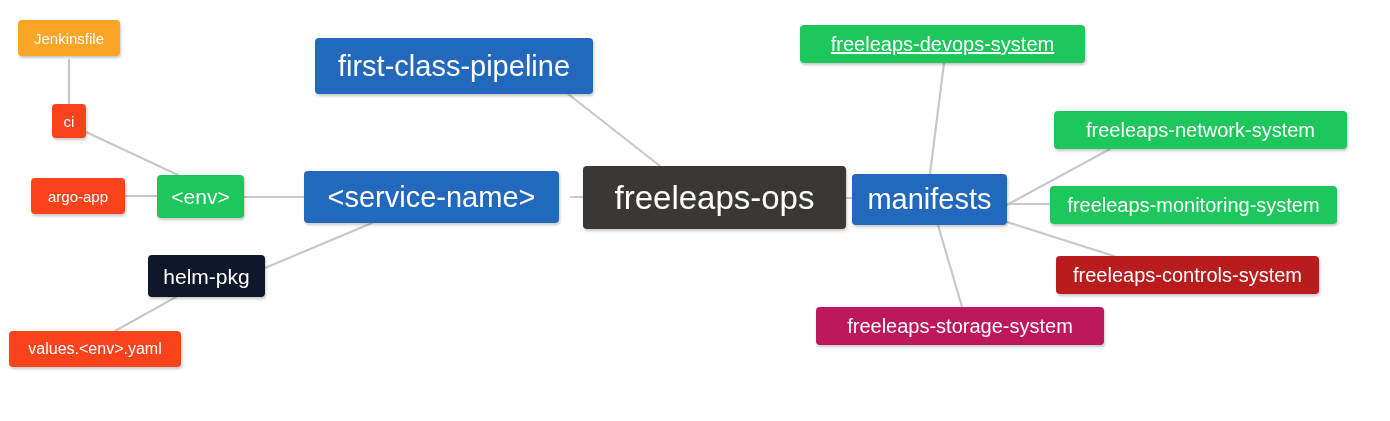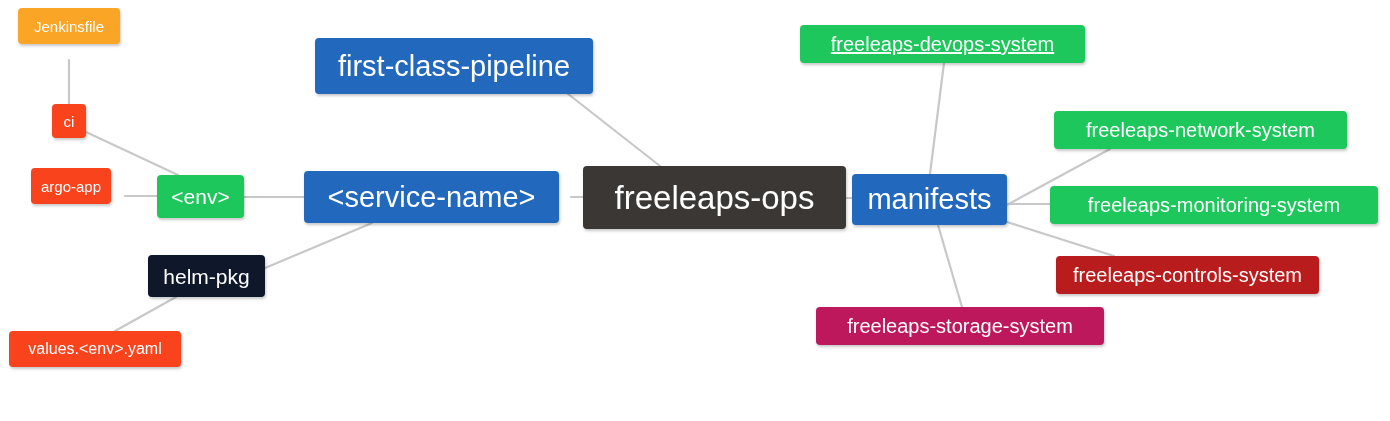--- a/index.html
+++ b/index.html
@@ -58,27 +58,27 @@
       <line x1="563" y1="90" x2="660" y2="166" stroke="#c8c8c8" stroke-width="2.2" stroke-linecap="round"></line>
       <line x1="571" y1="197" x2="583" y2="197" stroke="#c8c8c8" stroke-width="2.2" stroke-linecap="round"></line>
       <line x1="846" y1="198" x2="852" y2="198" stroke="#c8c8c8" stroke-width="2.2" stroke-linecap="round"></line>
       <line x1="930" y1="174" x2="944" y2="63" stroke="#c8c8c8" stroke-width="2.2" stroke-linecap="round"></line>
       <line x1="1007" y1="205" x2="1110" y2="149" stroke="#c8c8c8" stroke-width="2.2" stroke-linecap="round"></line>
       <line x1="1007" y1="204" x2="1050" y2="204" stroke="#c8c8c8" stroke-width="2.2" stroke-linecap="round"></line>
       <line x1="1007" y1="222" x2="1114" y2="256" stroke="#c8c8c8" stroke-width="2.2" stroke-linecap="round"></line>
       <line x1="938" y1="225" x2="962" y2="307" stroke="#c8c8c8" stroke-width="2.2" stroke-linecap="round"></line>
     </svg>
   <div id="node-layer">
-      <div class="node" style="left: 18px; top: 8px; width: 102px; height: 36px; background: rgb(251, 165, 38); font-size: 15px;">
+      <div class="node" style="left: 18px; top: 20px; width: 102px; height: 36px; background: rgb(251, 165, 38); font-size: 15px;">
         <span class="node-label">Jenkinsfile</span>
       </div>
       <div class="node" style="left: 52px; top: 104px; width: 34px; height: 34px; background: rgb(249, 67, 28); font-size: 15px;">
         <span class="node-label">ci</span>
       </div>
-      <div class="node" style="left: 31px; top: 168px; width: 80px; height: 36px; background: rgb(249, 67, 28); font-size: 15px;">
+      <div class="node" style="left: 31px; top: 178px; width: 94px; height: 36px; background: rgb(249, 67, 28); font-size: 15px;">
         <span class="node-label">argo-app</span>
       </div>
       <div class="node" style="left: 157px; top: 175px; width: 87px; height: 43px; background: rgb(30, 199, 92); font-size: 21px;">
         <span class="node-label">&lt;env&gt;</span>
       </div>
       <div class="node" style="left: 148px; top: 255px; width: 117px; height: 42px; background: #0f172a; font-size: 21px;">
         <span class="node-label">helm-pkg</span>
       </div>
       <div class="node" style="left: 9px; top: 331px; width: 172px; height: 36px; background: rgb(249, 67, 28); font-size: 16px;">
         <span class="node-label">values.&lt;env&gt;.yaml</span>
@@ -94,21 +94,21 @@
       </div>
       <div class="node" style="left: 852px; top: 174px; width: 155px; height: 51px; background: rgb(34, 104, 189); font-size: 29px;">
         <span class="node-label">manifests</span>
       </div>
       <div class="node" style="left: 800px; top: 25px; width: 285px; height: 38px; background: rgb(30, 199, 92); font-size: 20px; text-decoration: underline;">
         <span class="node-label">freeleaps-devops-system</span>
       </div>
       <div class="node" style="left: 1054px; top: 111px; width: 293px; height: 38px; background: rgb(30, 199, 92); font-size: 20px;">
         <span class="node-label">freeleaps-network-system</span>
       </div>
-      <div class="node" style="left: 1050px; top: 186px; width: 328px; height: 38px; background: rgb(30, 199, 92); font-size: 20px;">
+      <div class="node" style="left: 1050px; top: 186px; width: 287px; height: 38px; background: rgb(30, 199, 92); font-size: 20px;">
         <span class="node-label">freeleaps-monitoring-system</span>
       </div>
       <div class="node" style="left: 1056px; top: 256px; width: 263px; height: 38px; background: #b91c1c; font-size: 20px;">
         <span class="node-label">freeleaps-controls-system</span>
       </div>
       <div class="node" style="left: 816px; top: 307px; width: 288px; height: 38px; background: #be185d; font-size: 20px;">
         <span class="node-label">freeleaps-storage-system</span>
       </div>
     </div>
 </div>

